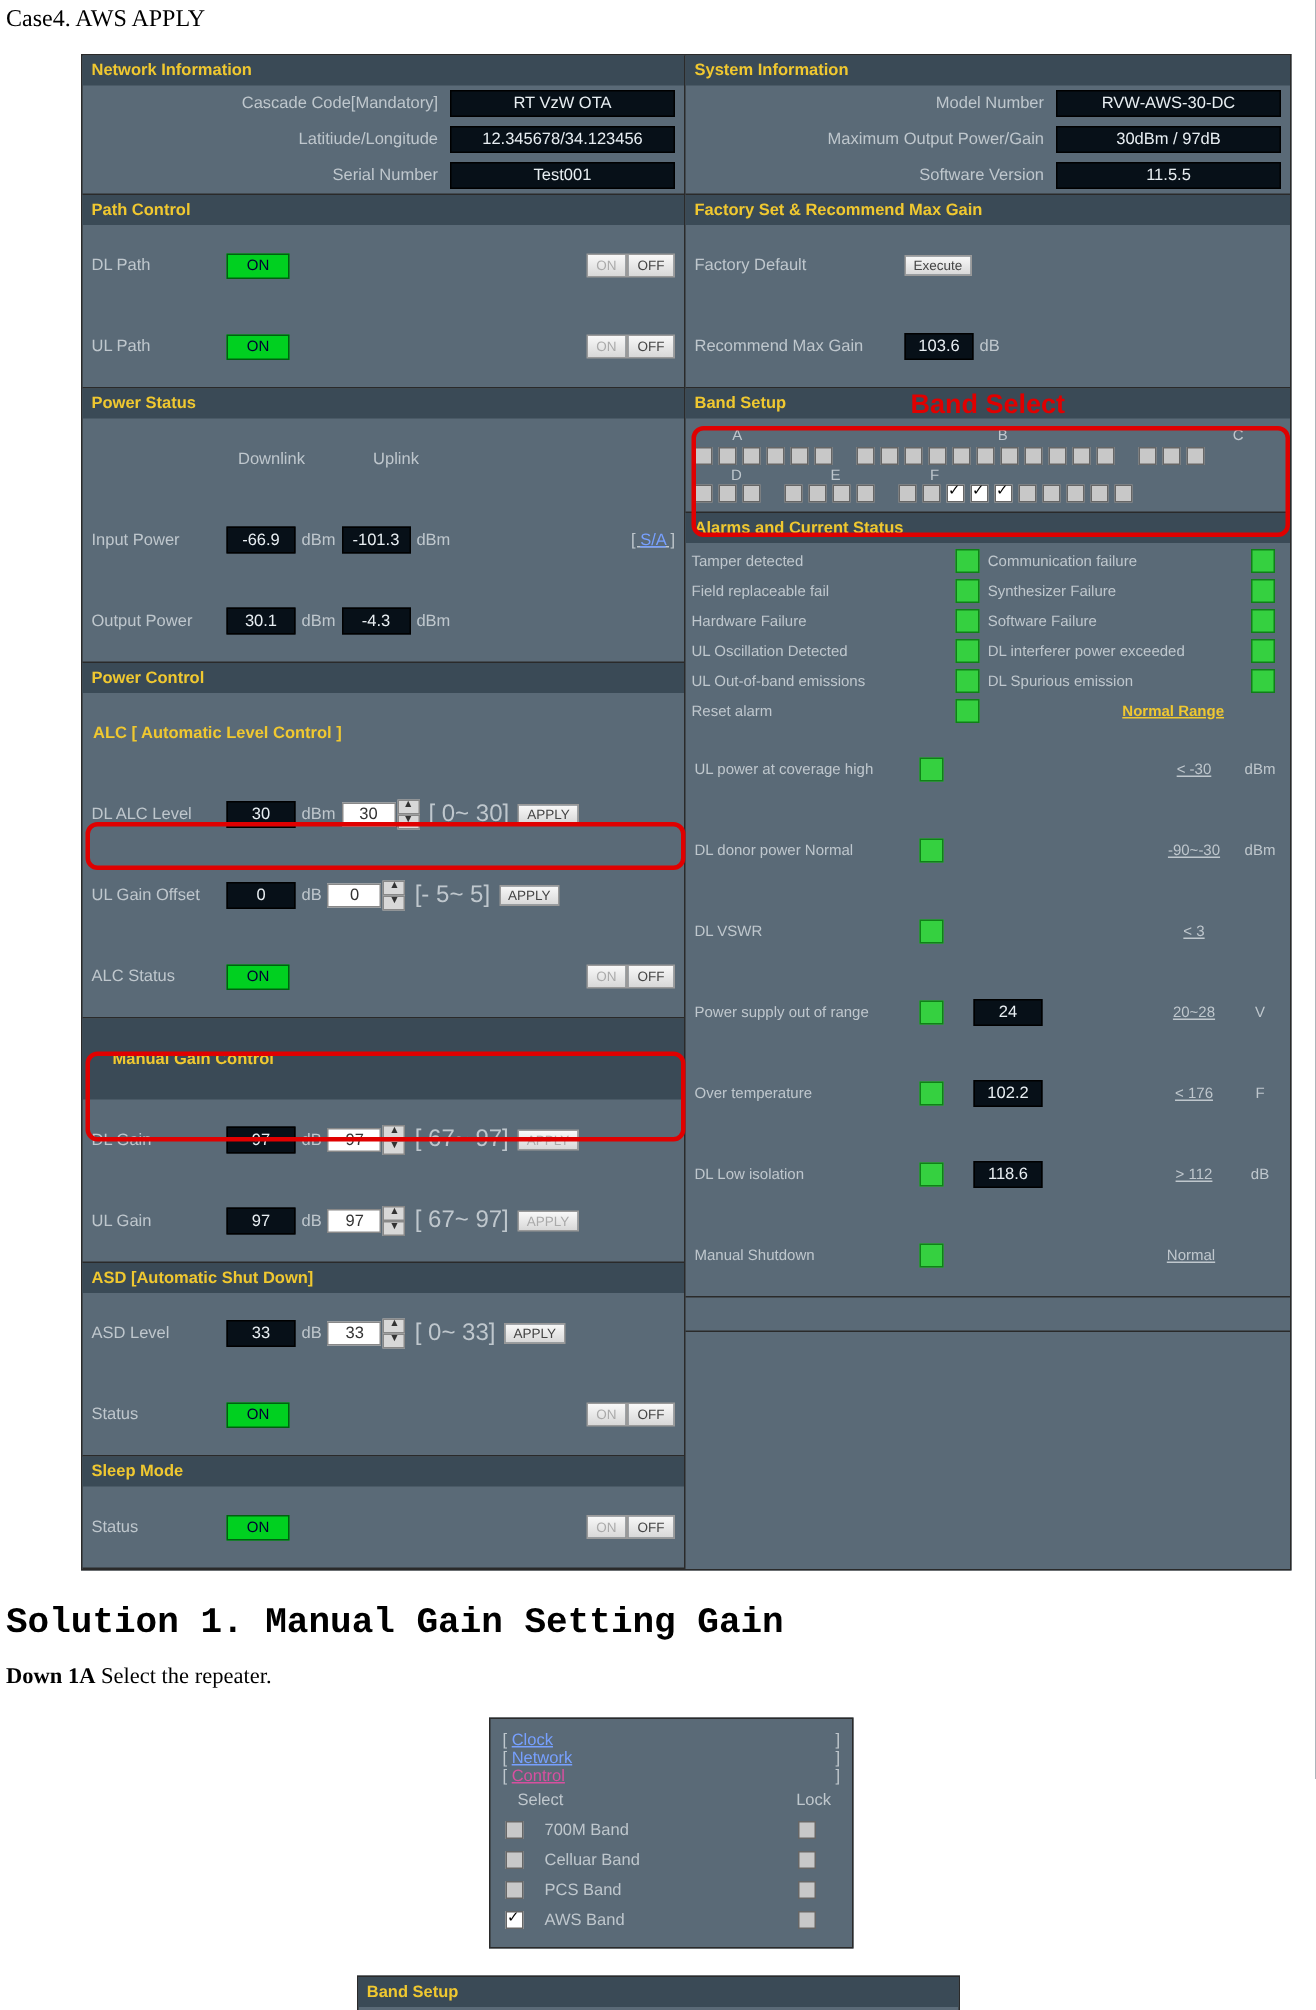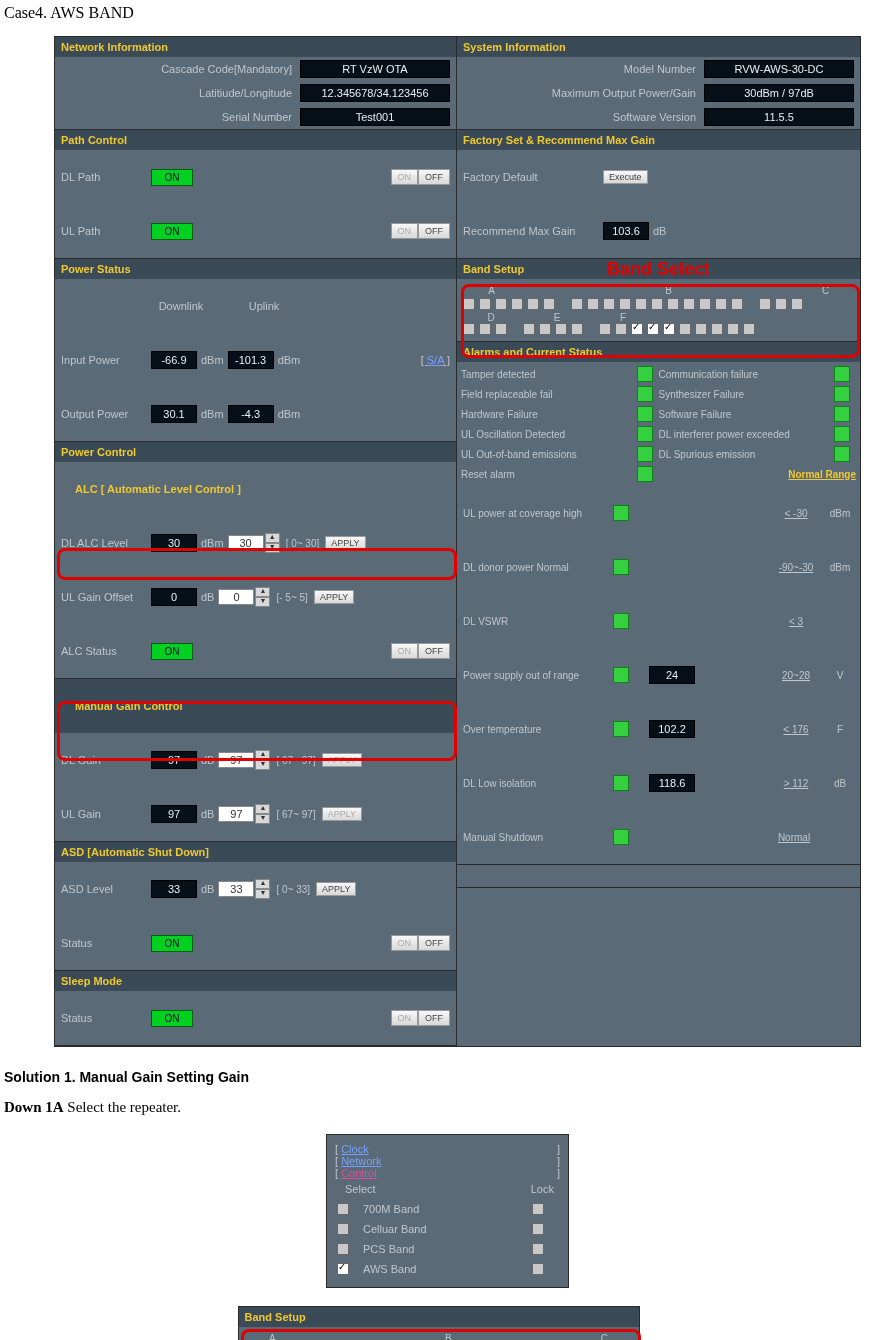--- a/index.html
+++ b/index.html
@@ -19,53 +19,53 @@
 .sp-inp{display:inline-flex;align-items:center;}
 .sp-val{background:#fff;color:#333;width:30px;text-align:center;padding:1px 2px;font-size:11px;border:1px solid #888;}
 .sp-btns{display:flex;flex-direction:column;margin-left:1px;}
 .sp-btn{width:13px;height:8px;background:#d8d8d8;border:1px solid #888;font-size:7px;line-height:5px;text-align:center;color:#333;}
 .btn{background:linear-gradient(#f8f8f8,#d8d8d8);border:1px solid #999;color:#444;font-size:9px;padding:2px 6px;display:inline-block;text-align:center;}
 .btn.dis{color:#aaa;}
 .btn.sm{padding:1px 5px;font-size:9px;}
 .led-on{background:#00d020;color:#003;display:inline-block;width:36px;text-align:center;padding:2px 2px;font-size:10px;border:1px solid #006010;}
 .green-sq{width:14px;height:14px;background:#35d040;display:inline-block;border:1px solid #108018;}
 .r{margin-left:auto;text-decoration:underline;}
-.rng{color:#bfc7cd;font-size:10px;}
+.rng{color:#bfc7cd;font-size:16px;}
 .alarm-grid{display:flex;flex-wrap:wrap;padding:2px 4px;}
 .alarm-item{width:50%;display:flex;align-items:center;padding:2px 0;font-size:10px;}
 .alarm-item .lbl{flex:1;line-height:11px;}
 .alarm-item .green-sq{margin-left:4px;margin-right:6px;}
 .band-setup{padding:6px;position:relative;}
 .band-row{display:flex;align-items:center;}
 .band-lbl{color:#bfc7cd;width:16px;text-align:center;font-size:10px;}
 .cb{width:10px;height:10px;background:#c8c8c8;border:1px solid #666;display:inline-block;}
 .cb.chk{background:#fff;position:relative;}
 .cb.chk::after{content:"✓";position:absolute;top:-3px;left:0;font-size:10px;color:#000;}
 .hl-red{border:3px solid #e00000;border-radius:8px;position:absolute;}
 .annot{color:#e00000;font-weight:bold;font-family:Arial,sans-serif;font-size:18px;position:absolute;}
-.sol-title{font-family:Liberation Sans, sans-serif;font-size:14px;font-weight:bold;margin:22px 0 14px 0;}
+.sol-title{font-family:Liberation Mono, monospace;font-size:24px;font-weight:bold;margin:22px 0 14px 0;}
 .step{font-family:Georgia,serif;font-size:15px;margin:12px 0 8px 0;}
 .step b{font-weight:bold;}
 .sel-panel{width:225px;background:#5a6a77;margin:0 auto;font-family:Verdana,sans-serif;font-size:11px;color:#bfc7cd;padding:8px;border:1px solid #2a2a2a;}
 .sel-panel .lnk{color:#8aa4ff;text-decoration:underline;}
 .sel-panel .lnk.cur{color:#d850a0;}
 .sel-row{display:flex;align-items:center;padding:4px 2px;}
 .sel-row .cb{margin-right:14px;}
 .sel-row .cb2{margin-left:auto;}
 .bs2{width:400px;margin:4px auto;background:#5a6a77;border:1px solid #2a2a2a;font-family:Verdana,sans-serif;}
 .net-row{display:flex;align-items:center;padding:3px 6px;justify-content:flex-end;}
 .net-row .nlbl{color:#bfc7cd;margin-right:8px;font-size:11px;}
 .net-row .nval{background:#071018;color:#e8eef2;width:140px;text-align:center;padding:2px 4px;font-size:11px;border:1px solid #000;}
 .ylw{color:#f0c830;font-weight:bold;}
 </style>
 </head>
 <body>
 
 <div class="page">
-<div class="case-title">Case4. AWS BAND</div>
+<div class="case-title">Case4. AWS APPLY</div>
 
 <div class="panel-cont" style="position:relative;">
 <div class="panel">
 
 <div class="col">
 
 <div class="sec">
 <div class="hdr">Network Information</div>
 <div class="net-row">
               <span class="nlbl">Cascade Code[Mandatory]</span>
@@ -120,21 +120,21 @@
               <span class="val-dark narrow">30.1</span>
               <span class="unit">dBm</span>
               <span class="val-dark narrow">-4.3</span>
               <span class="unit">dBm</span>
             </div>
 </div>
 
 <div class="sec" style="position:relative;">
 <div class="hdr">Power Control</div>
 <div class="row">
-              <span class="ylw" style="margin-left:14px;">ALC [ Automatic Level Control ]</span>
+              <span class="ylw" style="margin-left:1px;">ALC [ Automatic Level Control ]</span>
             </div>
 <div class="row">
               <span class="lbl" style="width:90px">DL ALC Level</span>
               <span class="val-dark narrow">30</span>
               <span class="unit">dBm</span>
               <span class="sp-inp">
                 <span class="sp-val">30</span>
                 <span class="sp-btns">
                   <span class="sp-btn">▲</span>
                   <span class="sp-btn">▼</span>
@@ -374,21 +374,21 @@
               </div>
 <div class="alarm-item">
                 <span class="lbl">DL Spurious emission</span>
                 <span class="green-sq"></span>
               </div>
 <div class="alarm-item">
                 <span class="lbl">Reset alarm</span>
                 <span class="green-sq"></span>
               </div>
 <div class="alarm-item">
-                <span class="ylw r" style="">Normal Range</span>
+                <span class="ylw r" style="margin-right:40px;">Normal Range</span>
               </div>
 </div>
 <div id="alm-rows">
               <div class="row" style="font-size: 10px;">
                 <span class="lbl" style="width:150px">UL power at coverage high</span>
                 <span class="green-sq"></span>
                 <span style="margin-left:60px;"></span>
                 <span class="r lbl" style="width:60px;text-align:center;">&lt; -30</span>
                 <span class="lbl" style="width:28px;text-align:center;">dBm</span>
               </div>

